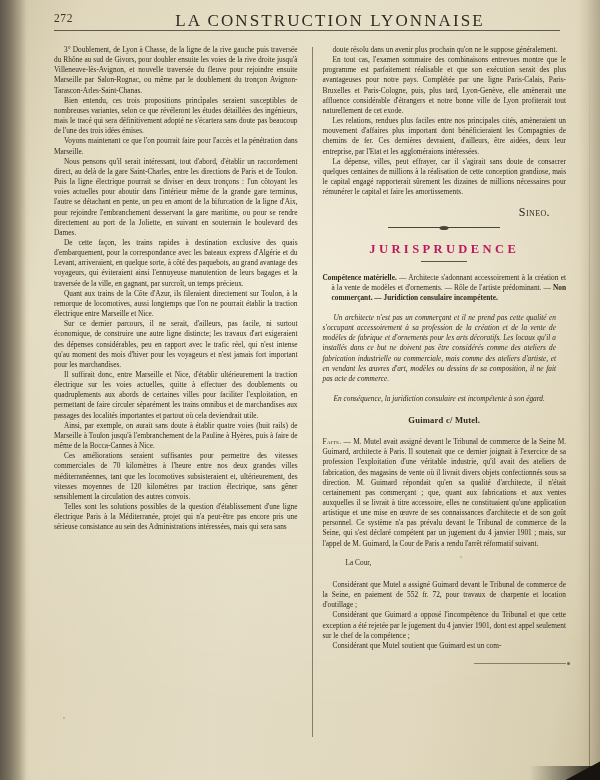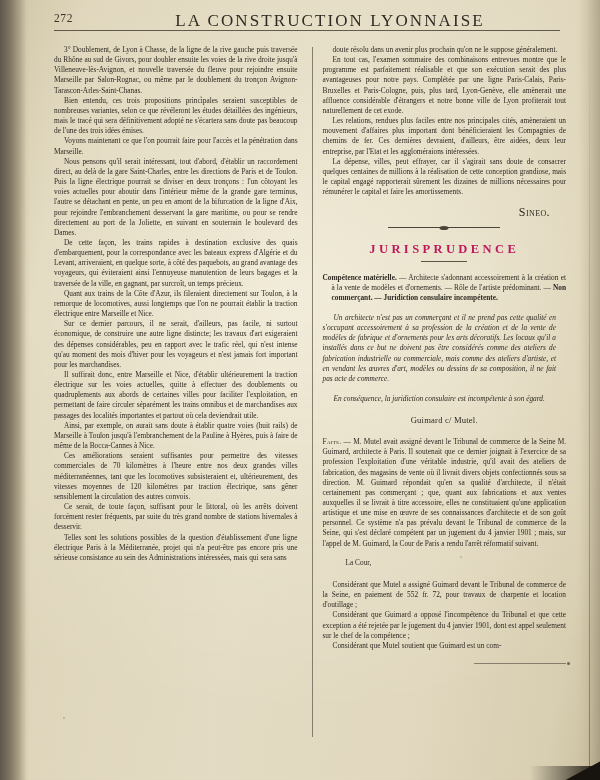--- a/index.html
+++ b/index.html
@@ -196,21 +196,21 @@
 
   .summary {
     font-style: italic;
     margin: 9px 10px 0 0;
     text-indent: 11px;
     line-height: 10.3px;
   }
 
   .case-title {
     text-align: center;
-    font-weight: normal;
+    font-weight: bold;
     font-size: 8.6px;
     margin: 11px 0 4px 0;
     letter-spacing: .2px;
   }
   .faits { font-variant: small-caps; letter-spacing: .3px; }
 
   .lacour {
     margin: 9px 0 12px 0;
     text-indent: 23px;
   }
@@ -266,21 +266,20 @@
         <p class="para">3° Doublement, de Lyon à Chasse, de la ligne de la rive gauche puis traversée du Rhône au sud de Givors, pour doubler ensuite les voies de la rive droite jusqu'à Villeneuve-lès-Avignon, et nouvelle traversée du fleuve pour rejoindre ensuite Marseille par Salon-Rognac, ou même par le doublement du tronçon Avignon-Tarascon-Arles-Saint-Chanas.</p>
         <p class="para">Bien entendu, ces trois propositions principales seraient susceptibles de nombreuses variantes, selon ce que révéleront les études détaillées des ingénieurs, mais le tracé qui sera définitivement adopté ne s'écartera sans doute pas beaucoup de l'une des trois idées émises.</p>
         <p class="para">Voyons maintenant ce que l'on pourrait faire pour l'accès et la pénétration dans Marseille.</p>
         <p class="para">Nous pensons qu'il serait intéressant, tout d'abord, d'établir un raccordement direct, au delà de la gare Saint-Charles, entre les directions de Paris et de Toulon. Puis la ligne électrique pourrait se diviser en deux tronçons : l'un côtoyant les voies actuelles pour aboutir dans l'intérieur même de la grande gare terminus, l'autre se détachant en pente, un peu en amont de la bifurcation de la ligne d'Aix, pour rejoindre l'embranchement desservant la gare maritime, ou pour se rendre directement au port de la Joliette, en suivant en souterrain le boulevard des Dames.</p>
         <p class="para">De cette façon, les trains rapides à destination exclusive des quais d'embarquement, pour la correspondance avec les bateaux express d'Algérie et du Levant, arriveraient, en quelque sorte, à côté des paquebots, au grand avantage des voyageurs, qui éviteraient ainsi l'ennuyeuse manutention de leurs bagages et la traversée de la ville, en gagnant, par surcroît, un temps précieux.</p>
         <p class="para">Quant aux trains de la Côte d'Azur, ils fileraient directement sur Toulon, à la remorque de locomotives, aussi longtemps que l'on ne pourrait établir la traction électrique entre Marseille et Nice.</p>
         <p class="para">Sur ce dernier parcours, il ne serait, d'ailleurs, pas facile, ni surtout économique, de construire une autre ligne distincte; les travaux d'art exigeraient des dépenses considérables, peu en rapport avec le trafic réel, qui n'est intense qu'au moment des mois d'hiver pour les voyageurs et n'est jamais fort important pour les marchandises.</p>
         <p class="para">Il suffirait donc, entre Marseille et Nice, d'établir ultérieurement la traction électrique sur les voies actuelles, quitte à effectuer des doublements ou quadruplements aux abords de certaines villes pour faciliter l'exploitation, en permettant de faire circuler séparément les trains omnibus et de marchandises aux passages des localités importantes et partout où cela deviendrait utile.</p>
         <p class="para">Ainsi, par exemple, on aurait sans doute à établir quatre voies (huit rails) de Marseille à Toulon jusqu'à l'embranchement de la Pauline à Hyères, puis à faire de même de la Bocca-Cannes à Nice.</p>
         <p class="para">Ces améliorations seraient suffisantes pour permettre des vitesses commerciales de 70 kilomètres à l'heure entre nos deux grandes villes méditerranéennes, tant que les locomotives subsisteraient et, ultérieurement, des vitesses moyennes de 120 kilomètres par traction électrique, sans gêner sensiblement la circulation des autres convois.</p>
-        <p class="para">Ce serait, de toute façon, suffisant pour le littoral, où les arrêts doivent forcément rester fréquents, par suite du très grand nombre de stations hivernales à desservir.</p>
         <p class="para">Telles sont les solutions possibles de la question d'établissement d'une ligne électrique Paris à la Méditerranée, projet qui n'a peut-être pas encore pris une sérieuse consistance au sein des Administrations intéressées, mais qui sera sans</p>
       </div>
 
       <div class="col-rule"></div>
 
       <div class="col col-right">
         <p class="para">doute résolu dans un avenir plus prochain qu'on ne le suppose généralement.</p>
         <p class="para">En tout cas, l'examen sommaire des combinaisons entrevues montre que le programme est parfaitement réalisable et que son exécution serait des plus avantageuses pour notre pays. Complétée par une ligne Paris-Calais, Paris-Bruxelles et Paris-Cologne, puis, plus tard, Lyon-Genève, elle amènerait une affluence considérable d'étrangers et notre bonne ville de Lyon profiterait tout naturellement de cet exode.</p>
         <p class="para">Les relations, rendues plus faciles entre nos principales cités, amèneraient un mouvement d'affaires plus important dont bénéficieraient les Compagnies de chemins de fer. Ces dernières devraient, d'ailleurs, être aidées, deux leur entreprise, par l'Etat et les aggloméraions intéressées.</p>
         <p class="para">La dépense, villes, peut effrayer, car il s'agirait sans doute de consacrer quelques centaines de millions à la réalisation de cette conception grandiose, mais le capital engagé rapporterait sûrement les dizaines de millions nécessaires pour rémunérer le capital et faire les amortissements.</p>

